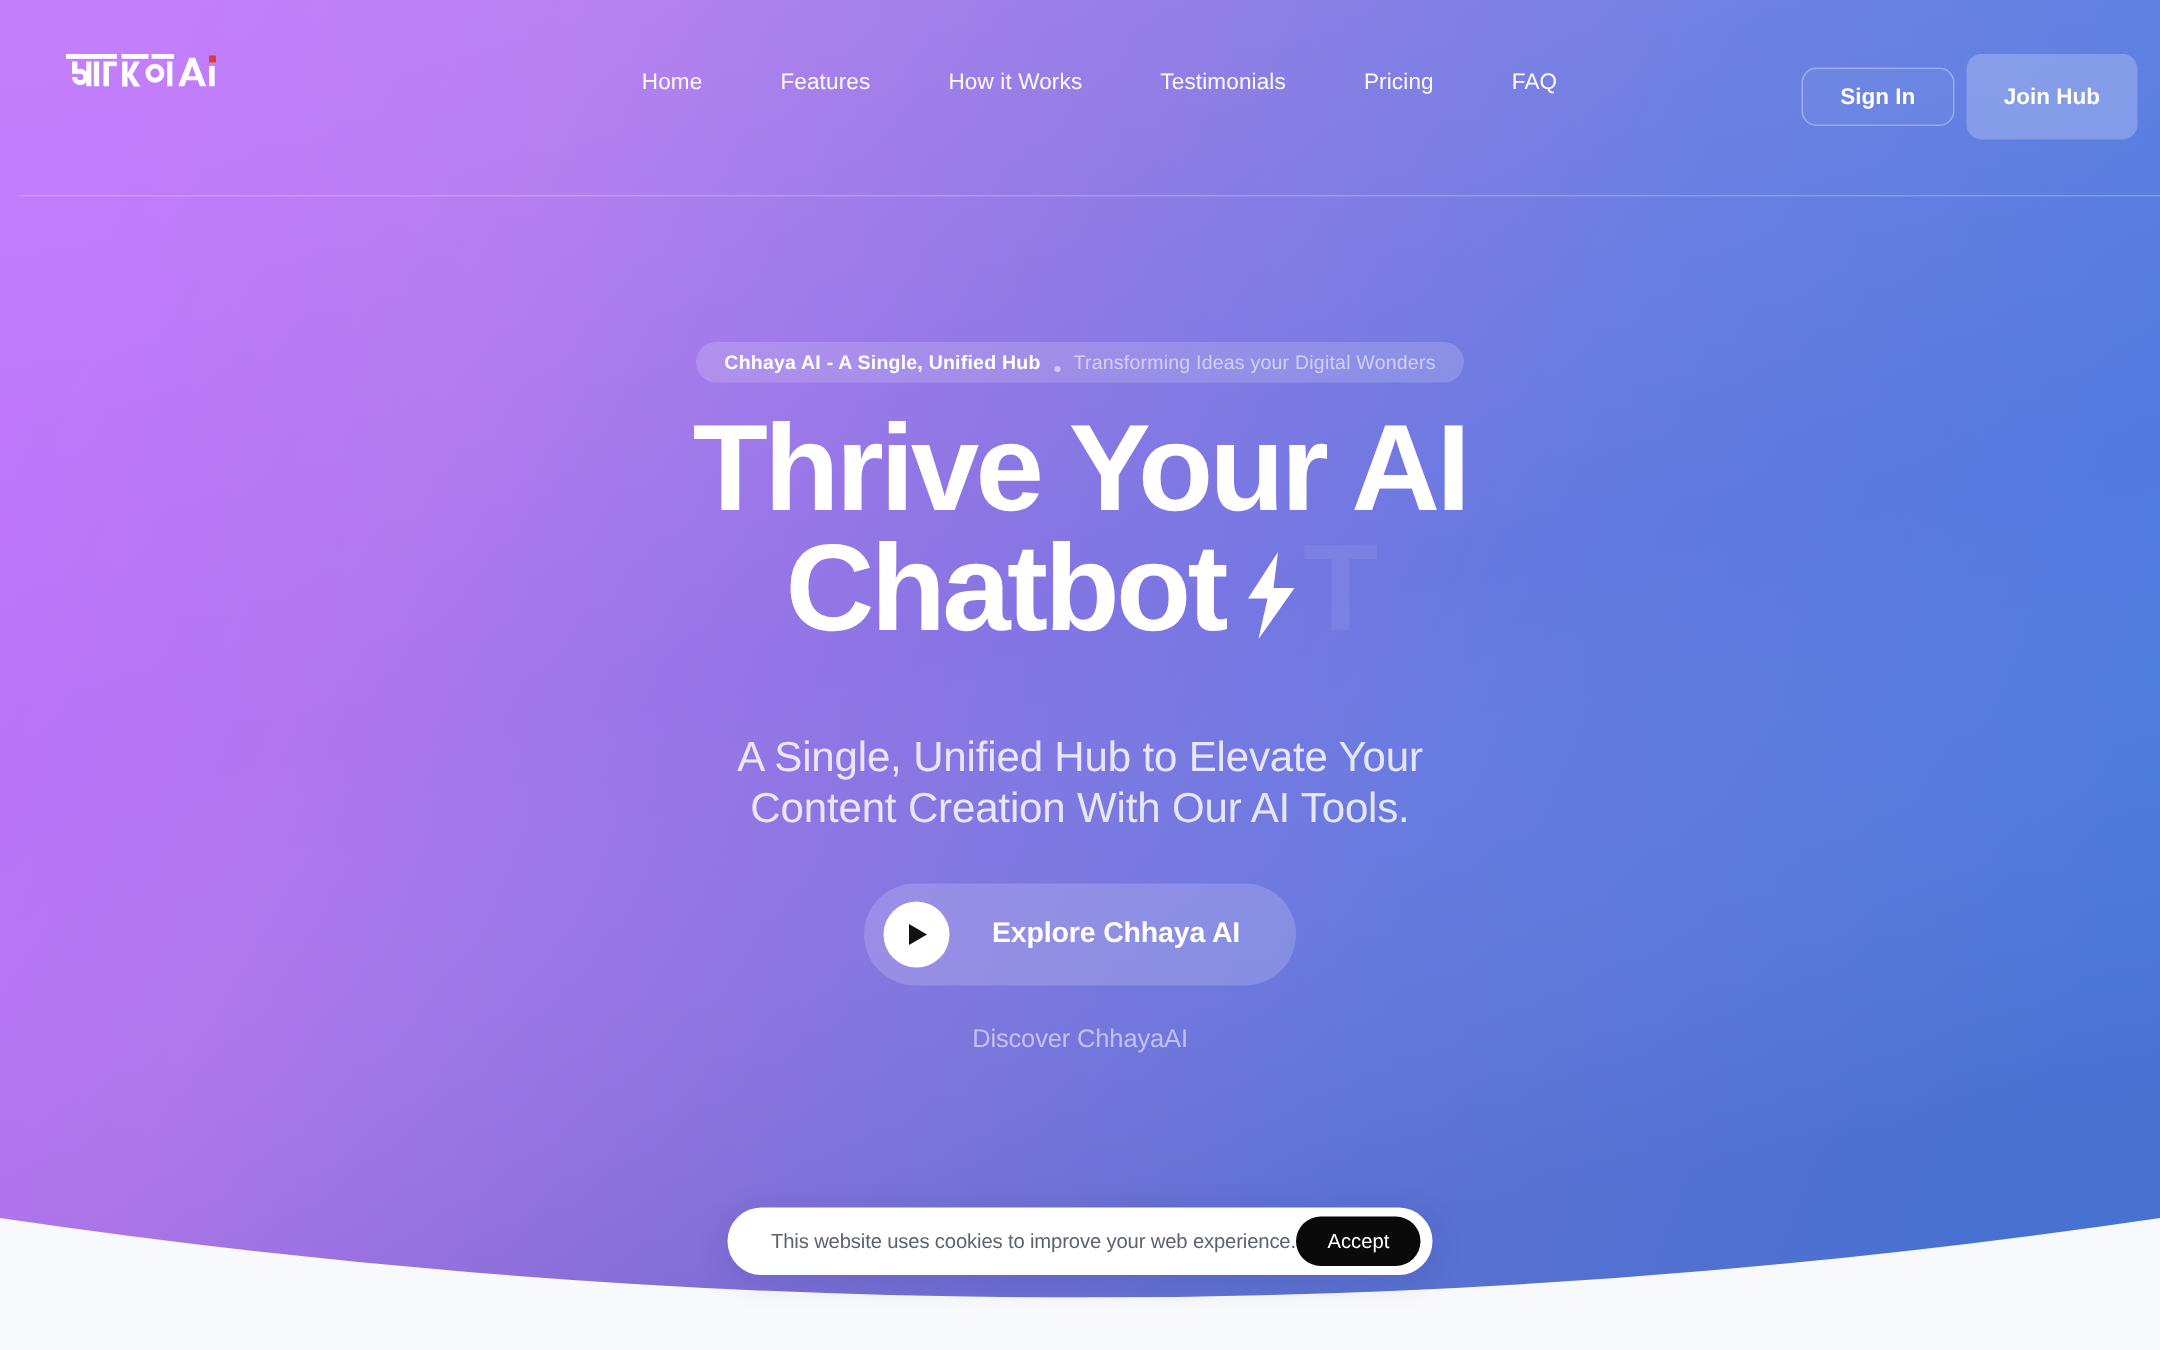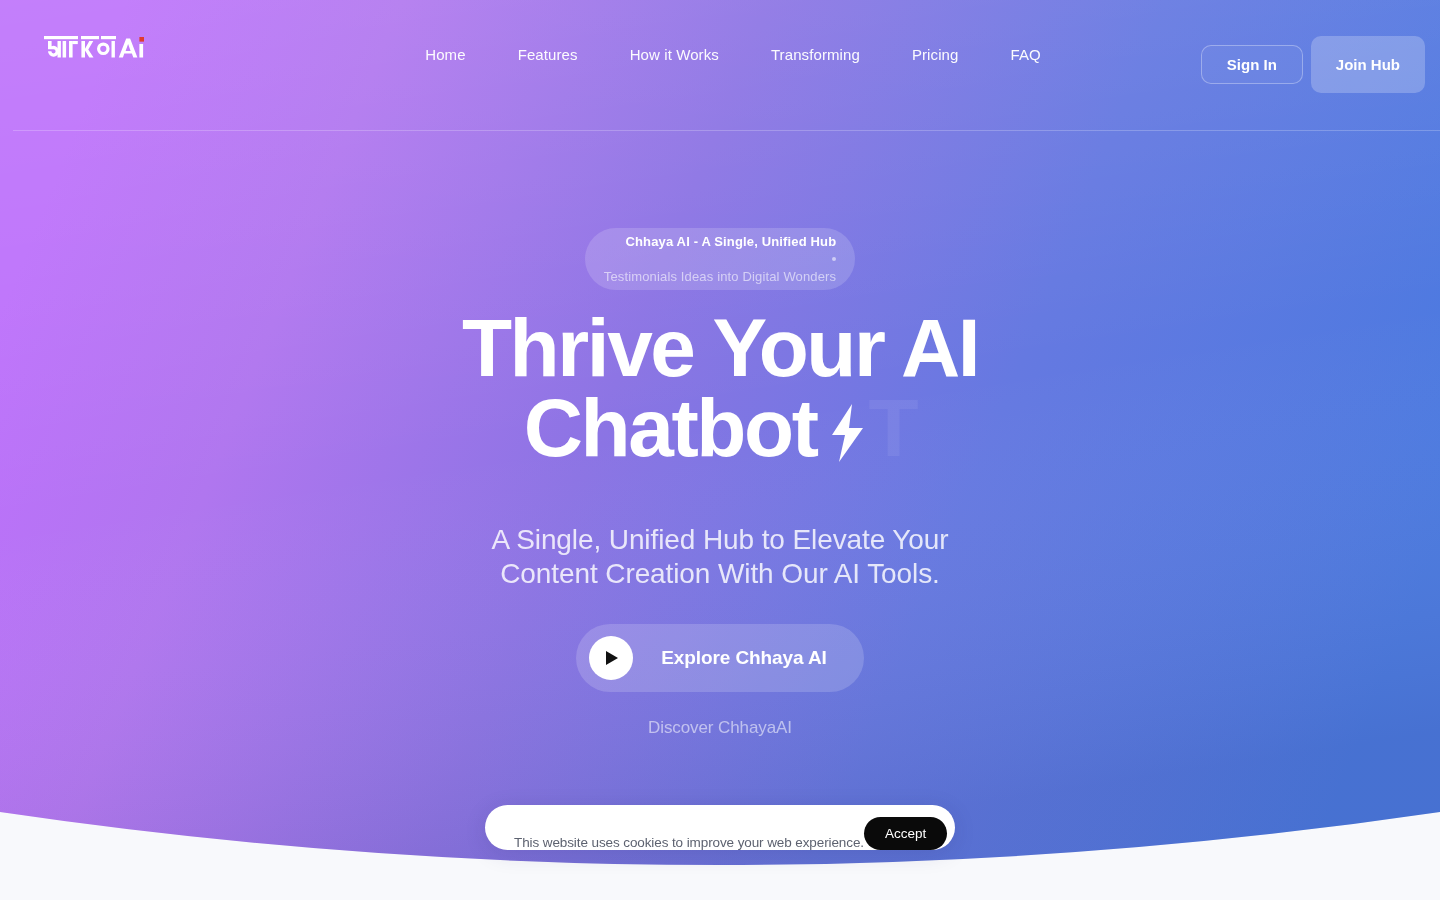--- a/index.html
+++ b/index.html
@@ -122,21 +122,20 @@
     display: inline-flex;
     align-items: flex-end;
     gap: 9px;
     background: rgba(255,255,255,0.16);
     border-radius: 999px;
     padding: 7px 19px;
     margin-top: 119px;
     font-size: 13px;
     line-height: 1;
     white-space: nowrap;
-    flex-direction: column;
   }
   .badge-strong {
     color: #ffffff;
     font-weight: 700;
     letter-spacing: 0.15px;
   }
   .badge-dot {
     width: 4px; height: 4px;
     border-radius: 50%;
     background: rgba(255,255,255,0.55);
@@ -226,21 +225,21 @@
     position: absolute;
     left: 50%;
     transform: translateX(-50%);
     top: 805px;
     width: 470px;
     height: 45px;
     background: #ffffff;
     border-radius: 999px;
     box-shadow: 0 4px 22px rgba(40,40,90,0.13);
     display: flex;
-    align-items: flex-end;
+    align-items: center;
     justify-content: space-between;
     padding: 0 8px 0 29px;
     z-index: 6;
   }
   .cookie-text {
     color: #5d6270;
     font-size: 13.5px;
     letter-spacing: -0.1px;
     white-space: nowrap;
   }
@@ -310,37 +309,37 @@
           <rect x="96.4" y="13.0" width="3.7" height="13.5"></rect>
         </g>
         <rect x="96.4" y="6.0" width="4.6" height="4.6" fill="#e03b2f"></rect>
       </svg>
     </div>
 
     <nav class="nav">
       <a class="nav-item">Home</a>
       <a class="nav-item">Features</a>
       <a class="nav-item">How it Works</a>
-      <a class="nav-item">Transforming</a>
+      <a class="nav-item">Testimonials</a>
       <a class="nav-item">Pricing</a>
       <a class="nav-item">FAQ</a>
     </nav>
 
     <div class="header-actions">
       <button class="btn-signin">Sign In</button>
       <button class="btn-joinhub">Join Hub</button>
     </div>
   </div>
 
   <div class="hero">
 
     <div class="badge">
       <span class="badge-strong">Chhaya AI - A Single, Unified Hub</span>
       <span class="badge-dot"></span>
-      <span class="badge-light">Testimonials Ideas into Digital Wonders</span>
+      <span class="badge-light">Transforming Ideas your Digital Wonders</span>
     </div>
 
     <h1 class="headline">
       <span>Thrive Your AI</span>
       <span class="line2">
         <span>Chatbot</span><span class="bolt"><svg width="44" height="62" viewBox="0 0 44 62">
               <path d="M27 2 L7 33 h13 L14 60 L38 26 H24 z" fill="#ffffff"></path>
             </svg></span><span class="ghost-char">T</span>
       </span>
     </h1>

